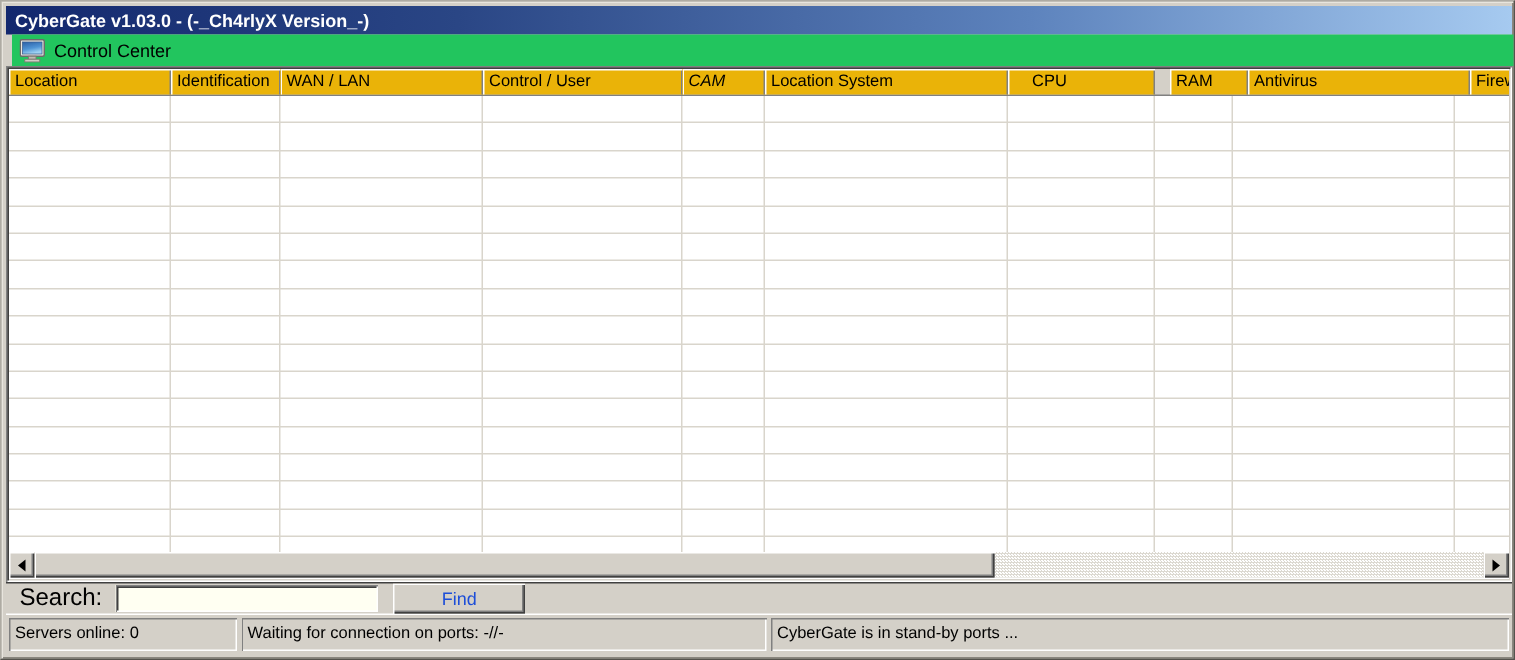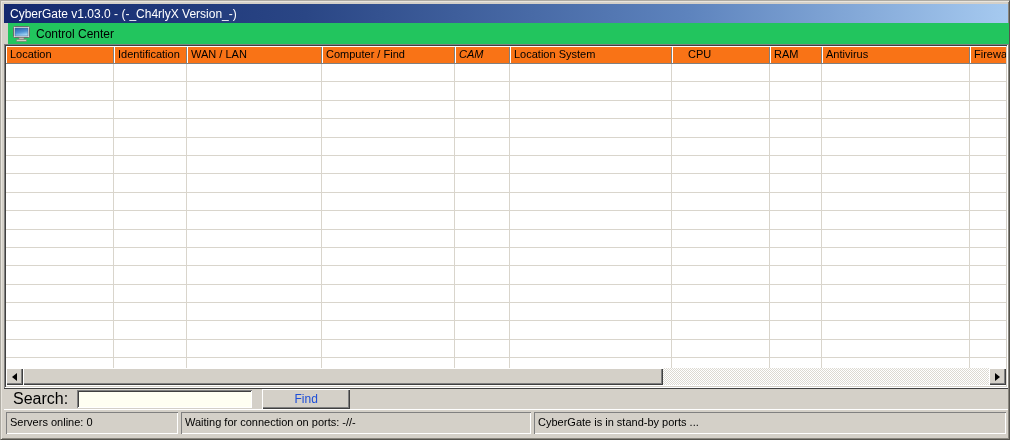--- a/index.html
+++ b/index.html
@@ -19,21 +19,21 @@
     box-shadow: inset 1px 1px 0 #e8e5de, inset -1px -1px 0 #8a877f;
     overflow:hidden;
   }
   
   .titlebar {
     position:absolute; left:3px; top:3px; width:1004px; height:19px;
     background:linear-gradient(90deg,#13286e 0%,#2a4685 30%,#5d83bd 68%,#a6caf0 100%);
     display:flex; align-items:center;
   }
   .title-text {
-    color:#fff; font-weight:normal; font-size:12px;
+    color:#fff; font-weight:bold; font-size:12px;
     padding-left:6px; white-space:nowrap;
   }
   
   .toolbar {
     position:absolute; left:7px; top:22px; width:1004px; height:21px;
     display:flex; align-items:center; background:#22c55e;
   }
   .toolbar-item { display:flex; align-items:center; height:20px; padding:0 4px 0 5px; cursor:default; }
   .toolbar-item .icon { display:inline-flex; margin-right:5px; }
   .toolbar-item .tb-label { font-size:12px; white-space:nowrap; }
@@ -45,21 +45,21 @@
                 inset 2px 2px 0 #404040, inset -2px -2px 0 #d4d0c8;
     overflow:hidden;
   }
   .table-header {
     position:relative; width:1000px; height:18px;
     display:flex; background:#d4d0c8; overflow:hidden;
     border-bottom:1px solid #808080;
   }
   .hcell {
     flex:none; height:32px; line-height:17px;
-    padding-left:4px; background:#f97316;
+    padding-left:4px; background:#eab308;
     box-shadow: inset 1px 1px 0 #ffffff, inset -1px -1px 0 #808080;
     white-space:nowrap; overflow:hidden; cursor:default;
   }
   .table-body {
     position:relative; width:1000px; height:304px;
     background:#fff; overflow:hidden;
   }
   .brow { height:18.4px; border-bottom:1px solid #d9d5cc; }
   .vline { position:absolute; top:0; bottom:0; width:1px; background:#d9d5cc; }
   
@@ -103,21 +103,21 @@
   
   .status-bar {
     position:absolute; left:3px; top:409px; width:1004px; height:27px;
     background:#d4d0c8; display:flex; align-items:flex-start; padding:2px 2px 0 2px;
   }
   .status-panel {
     height:22px; line-height:21px; font-size:11px;
     background:#d4d0c8; padding-left:4px; white-space:nowrap; overflow:hidden;
     box-shadow: inset 1px 1px 0 #808080, inset -1px -1px 0 #ffffff;
   }
-  .status-panel.p1 { flex:none; width:172px; margin-right:3px; }
+  .status-panel.p1 { flex:none; width:152px; margin-right:3px; }
   .status-panel.p2 { flex:none; width:350px; margin-right:3px; }
   .status-panel.p3 { flex:1; }
 </style>
 </head>
 <body>
 
 <div class="window">
 
   <div class="titlebar">
     <span class="title-text">CyberGate v1.03.0 - (-_Ch4rlyX Version_-)</span>
@@ -142,25 +142,25 @@
       </span>
       <span class="tb-label">Control Center</span>
     </div>
   </div>
 
   <div class="table-container">
     <div class="table-header" id="table-header">
         <div class="hcell" style="width: 108px;">Location</div>
         <div class="hcell" style="width: 73px;">Identification</div>
         <div class="hcell" style="width: 135px;">WAN / LAN</div>
-        <div class="hcell" style="width: 133px;">Computer / Find</div>
+        <div class="hcell" style="width: 133px;">Control / User</div>
         <div class="hcell" style="width: 55px; font-style: italic;">CAM</div>
         <div class="hcell" style="width: 162px;">Location System</div>
         <div class="hcell" style="width: 98px; padding-left: 16px;">CPU</div>
-        <div class="hcell" style="width: 52px;">RAM</div>
+        <div class="hcell" style="width: 52px; margin-left: 10px;">RAM</div>
         <div class="hcell" style="width: 148px;">Antivirus</div>
         <div class="hcell" style="width: 120px;">Firewall</div>
       </div>
     <div class="table-body" id="table-body">
         <div class="brow"></div>
         <div class="brow"></div>
         <div class="brow"></div>
         <div class="brow"></div>
         <div class="brow"></div>
         <div class="brow"></div>

